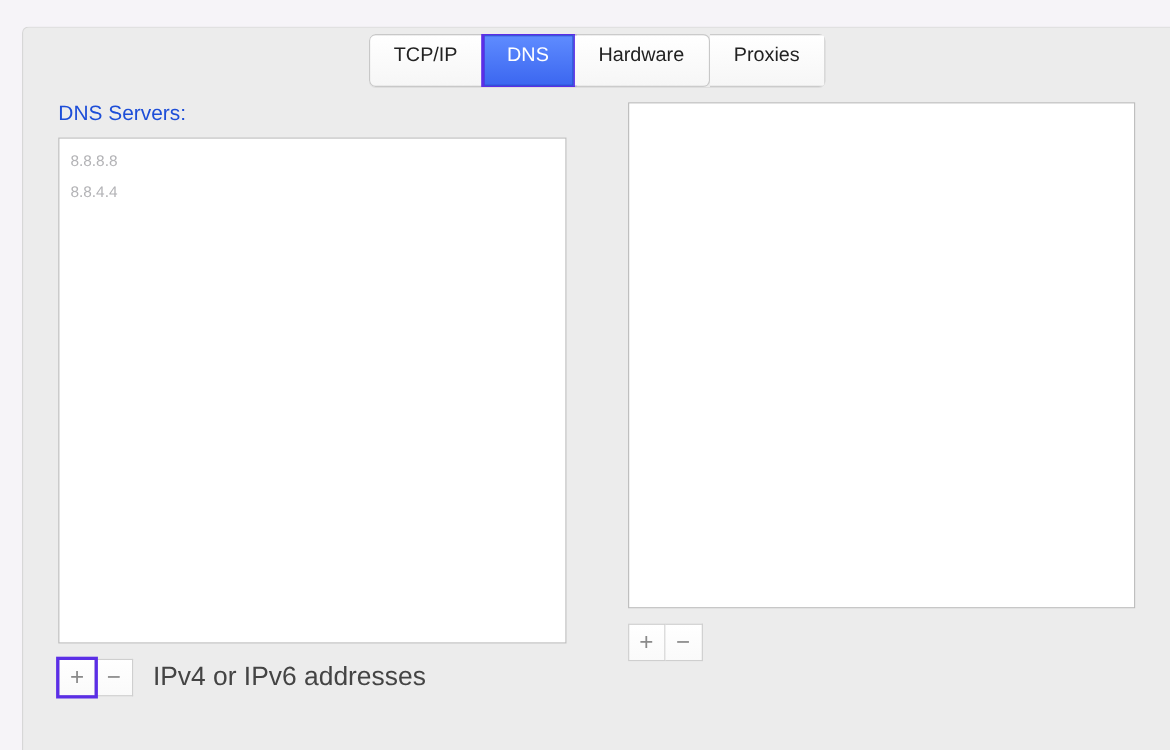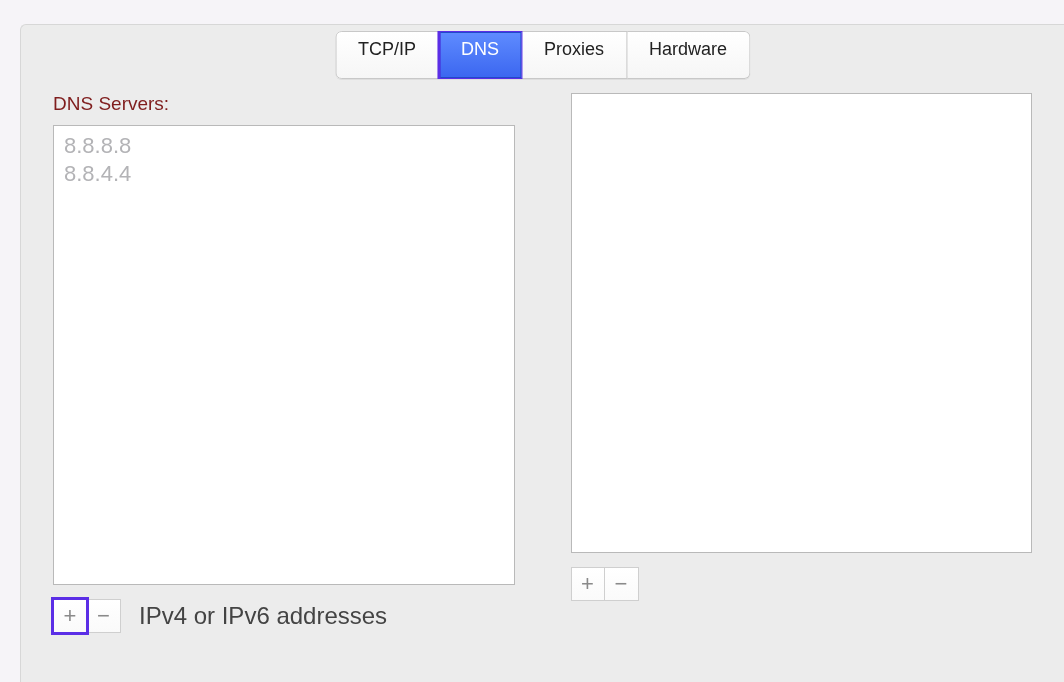--- a/index.html
+++ b/index.html
@@ -66,34 +66,34 @@
       top: 68px;
       left: 32px;
       right: 32px;
       bottom: 0;
       display: flex;
       gap: 56px;
     }
     .col { flex: 1 1 0; display: flex; flex-direction: column; }
     .col-label {
       font-size: 19px;
-      color: #7f1d1d;
+      color: #1d4ed8;
       margin-bottom: 10px;
     }
     .listbox {
       flex: 1 1 auto;
       background: #fff;
       border: 1px solid #b9b9b9;
       padding: 6px 10px;
       overflow: auto;
       min-height: 460px;
       max-height: 460px;
     }
     .list-item {
-      font-size: 22px;
+      font-size: 14px;
       line-height: 28px;
       color: #b3b3b6;
       white-space: nowrap;
     }
     .below {
       margin-top: 14px;
       display: flex;
       align-items: center;
       gap: 18px;
       height: 34px;
@@ -120,22 +120,22 @@
   </style>
 </head>
 <body>
 
 <div class="window-bg">
   <div class="content-area">
 
     <div class="tabbar" id="tabbar">
         <div class="tab first">TCP/IP</div>
         <div class="tab active highlighted">DNS</div>
+        <div class="tab last">Hardware</div>
         <div class="tab">Proxies</div>
-        <div class="tab last">Hardware</div>
       </div>
 
     <div class="columns">
 
       <div class="col">
         <div class="col-label">DNS Servers:</div>
         <div class="listbox" id="dns-list">
             <div class="list-item">8.8.8.8</div>
             <div class="list-item">8.8.4.4</div>
           </div>

